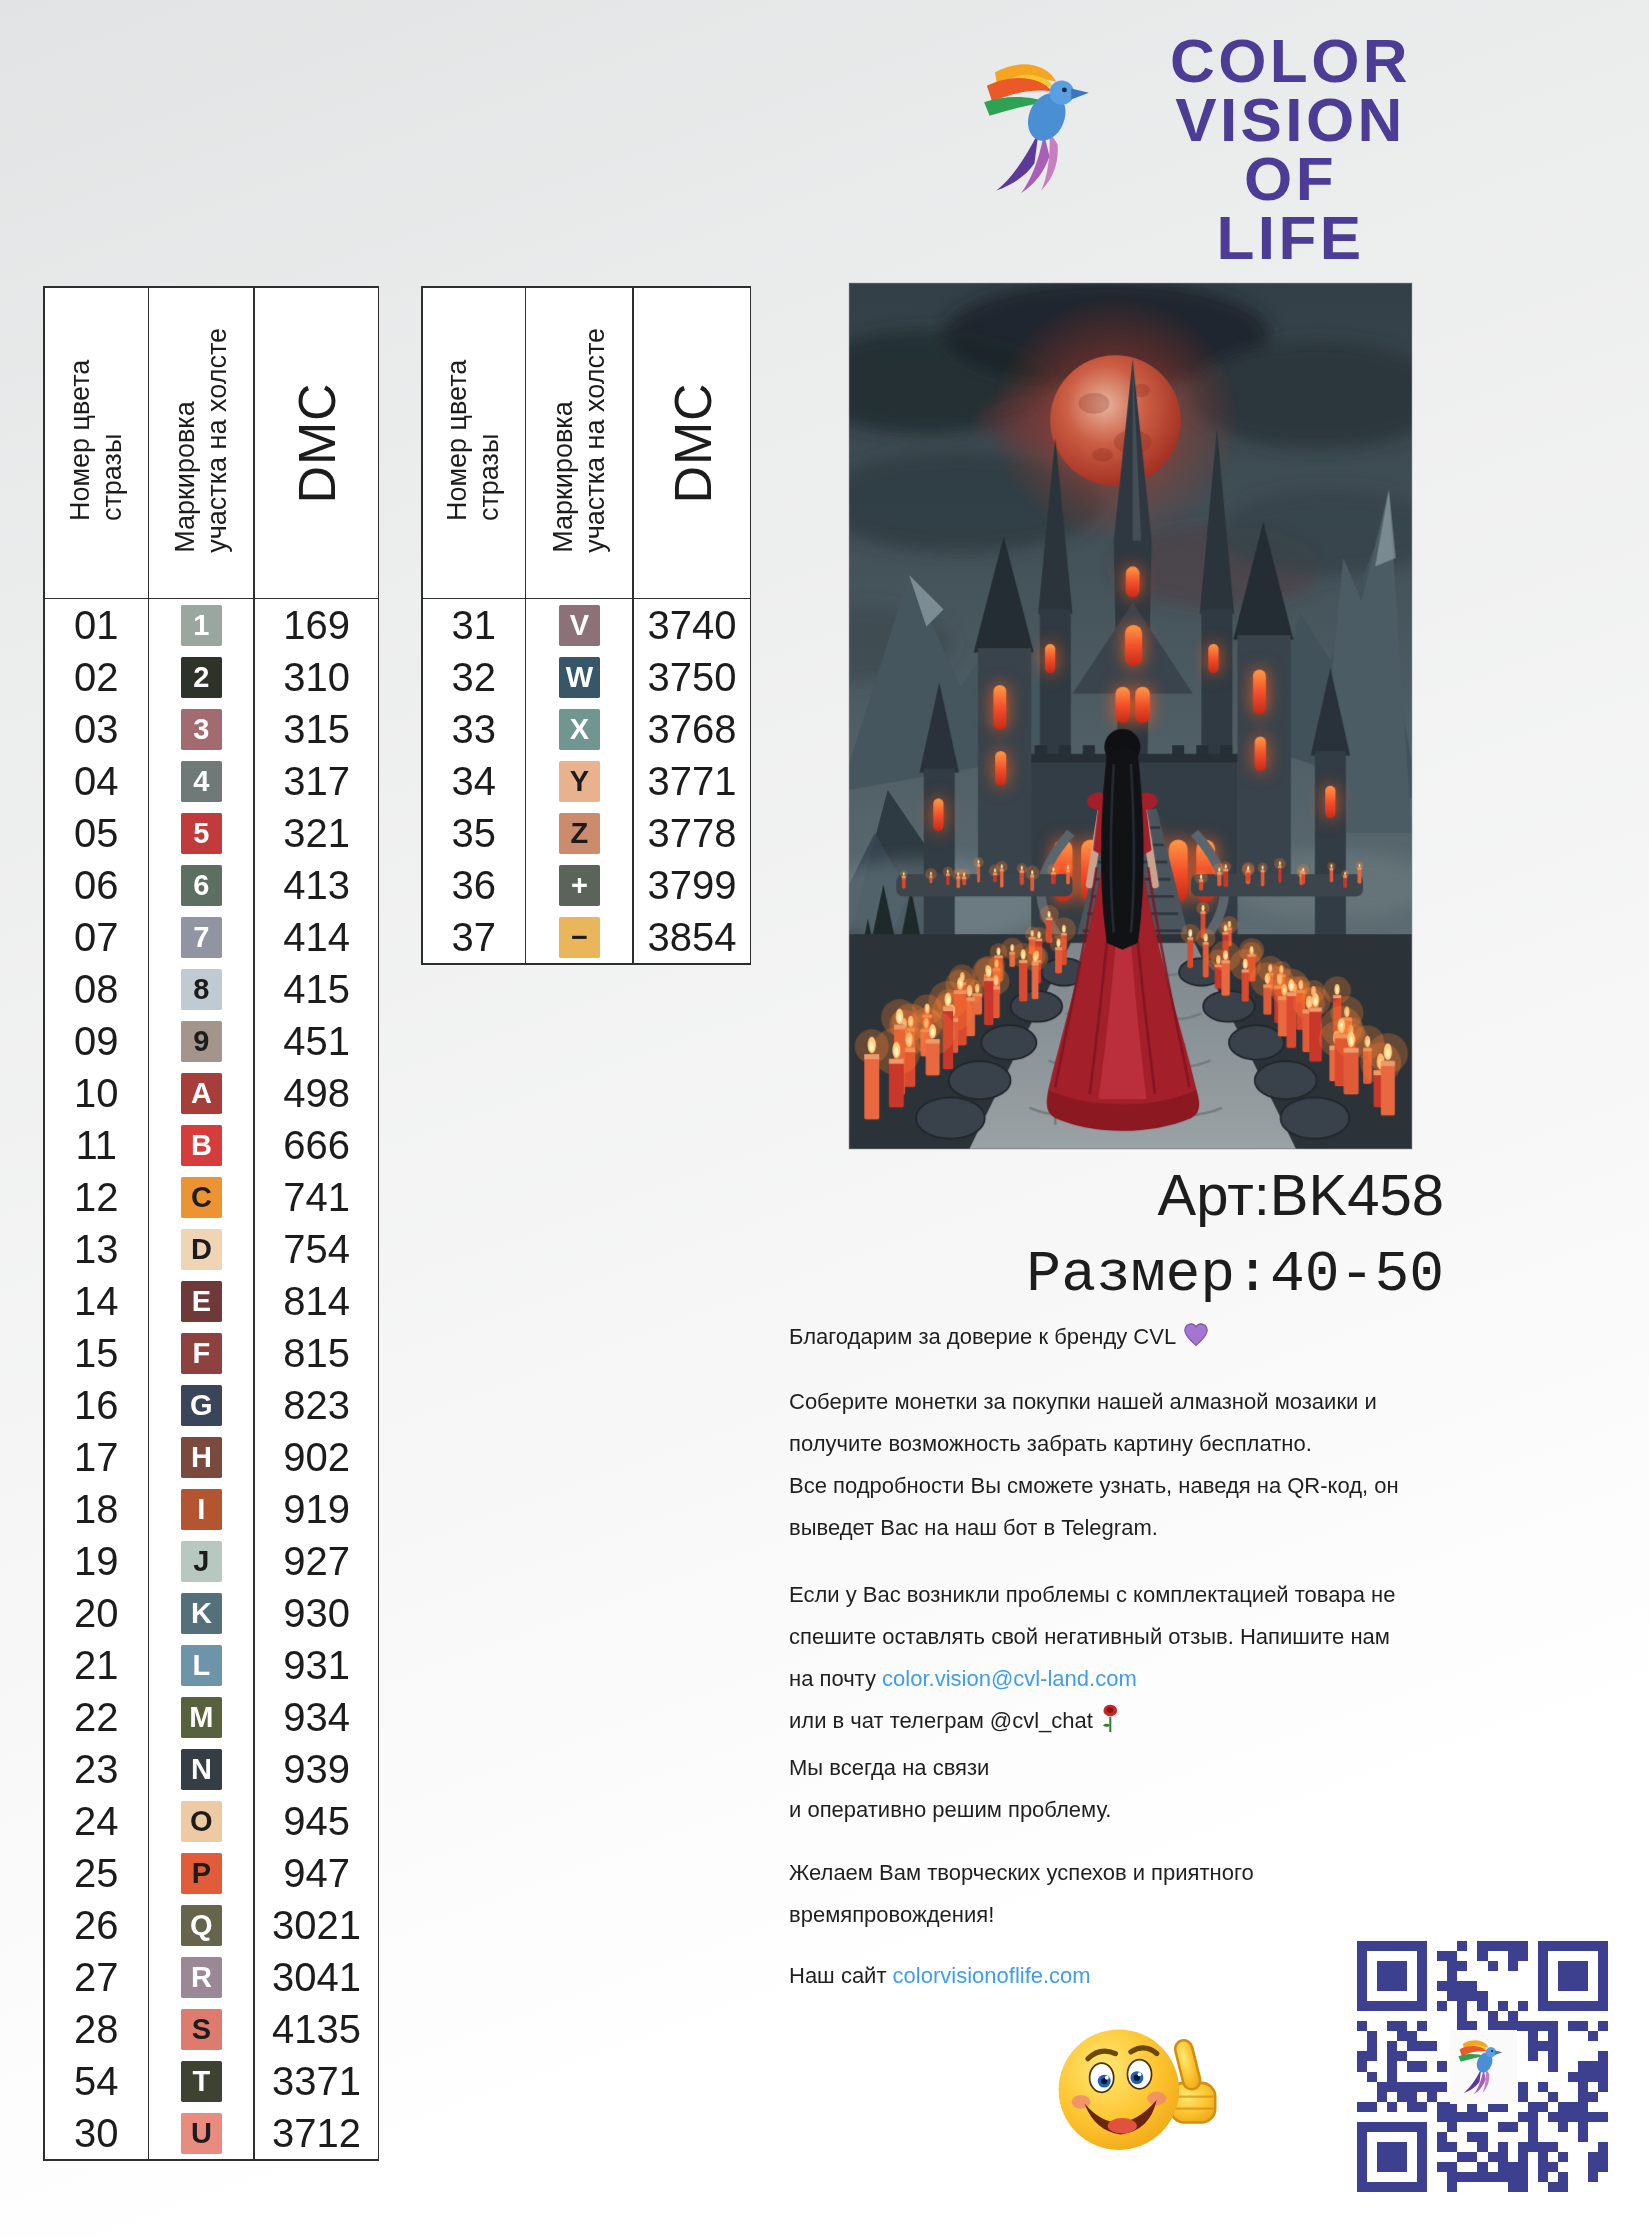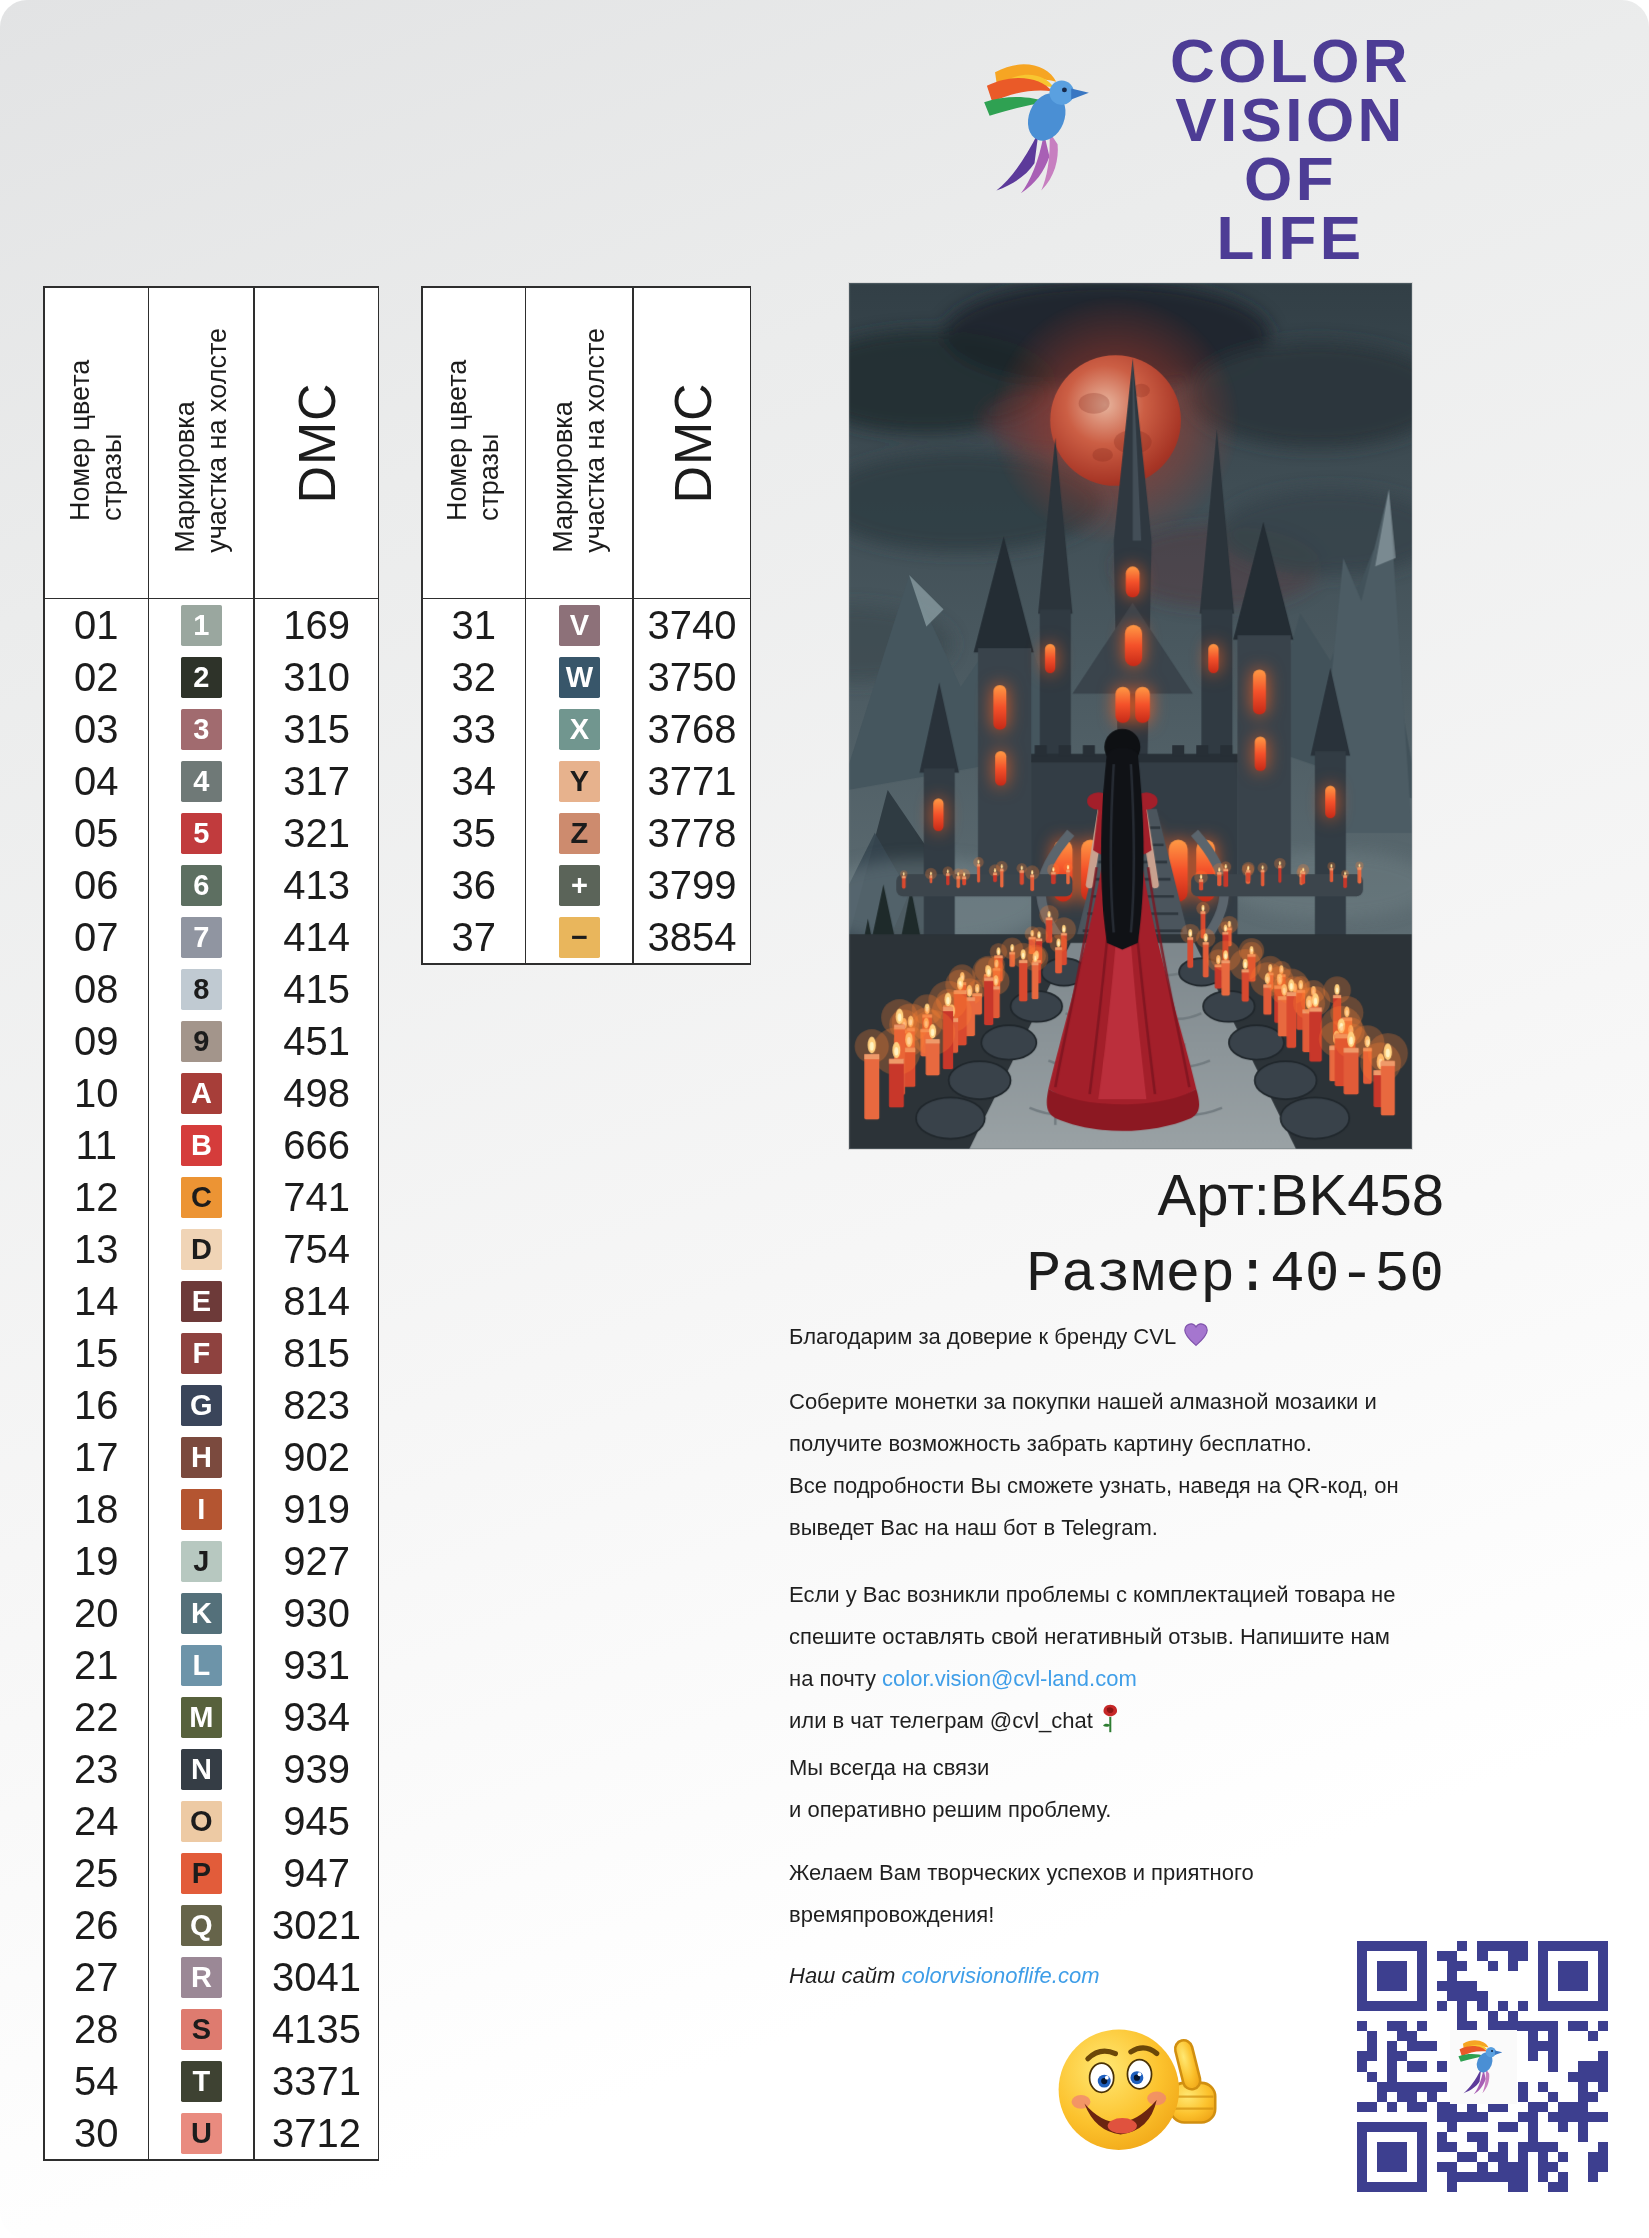--- a/index.html
+++ b/index.html
@@ -1,18 +1,18 @@
 <!DOCTYPE html>
 <html style="font-size:13.7px"><head>
 <meta charset="utf-8">
 <style>
   html,body{margin:0;padding:0;}
   body{font-family:"Liberation Sans", sans-serif; background:#fff;}
   .page{position:relative;width:1649px;height:2239px;overflow:hidden;
-        background:linear-gradient(160deg,#e2e3e4 0%,#ebecec 22%,#f6f6f6 55%,#ffffff 82%);border-radius:27px;}
+        background:linear-gradient(160deg,#e2e3e4 0%,#ebecec 22%,#f6f6f6 55%,#ffffff 82%);}
   
   .tbl{position:absolute;background:#2e2e2e;padding:1.7px;display:flex;flex-direction:column;gap:1.7px;}
   .tbl1{left:43px;top:286px;width:333px;}
   .tbl2{left:421px;top:286px;width:327px;}
   .thead,.trow{display:grid;gap:1.7px;}
   .tbl1 .thead,.tbl1 .trow{grid-template-columns:103px 104px 123px;}
   .tbl2 .thead,.tbl2 .trow{grid-template-columns:102px 106px 116px;}
   .thead{height:310px;}
   .trow{height:52px;}
   .cell{background:#fff;display:flex;align-items:center;justify-content:center;color:#1c1c1c;}
@@ -30,21 +30,21 @@
   
   .ptitle{position:absolute;left:789px;width:655px;text-align:right;font-size:58px;color:#1d1d1d;}
   .t-art{top:1161px;}
   .t-size{top:1242px;font-family:Liberation Mono, monospace;}
   
   .para{position:absolute;left:789px;width:639px;font-size:22px;line-height:42px;color:#1f1f1f;}
   .p1{top:1316px;}
   .p2{top:1381px;}
   .p3{top:1574px;}
   .p4{top:1852px;}
-  .p5{top:1955px;font-style:italic;}
+  .p5{top:1955px;}
   .link{cursor:pointer;margin-top:23px;}
   .heart-icon{display:inline-block;vertical-align:-3.4px;margin-left:6.9px;}
   .rose-icon{display:inline-block;vertical-align:-5.2px;margin-left:6.9px;}
   
   .smiley{position:absolute;left:1050px;top:2014px;width:179px;height:148px;}
   .qr{position:absolute;left:1357px;top:1941px;width:251px;height:251px;background:#fff;}
   .qr svg{display:block;}
   .qr-bird{position:absolute;left:93px;top:89px;width:67px;height:74px;background:#fafafa;display:flex;align-items:center;justify-content:center;}
   .hidden-defs{position:absolute;width:0;height:0;overflow:hidden;}
 </style>

